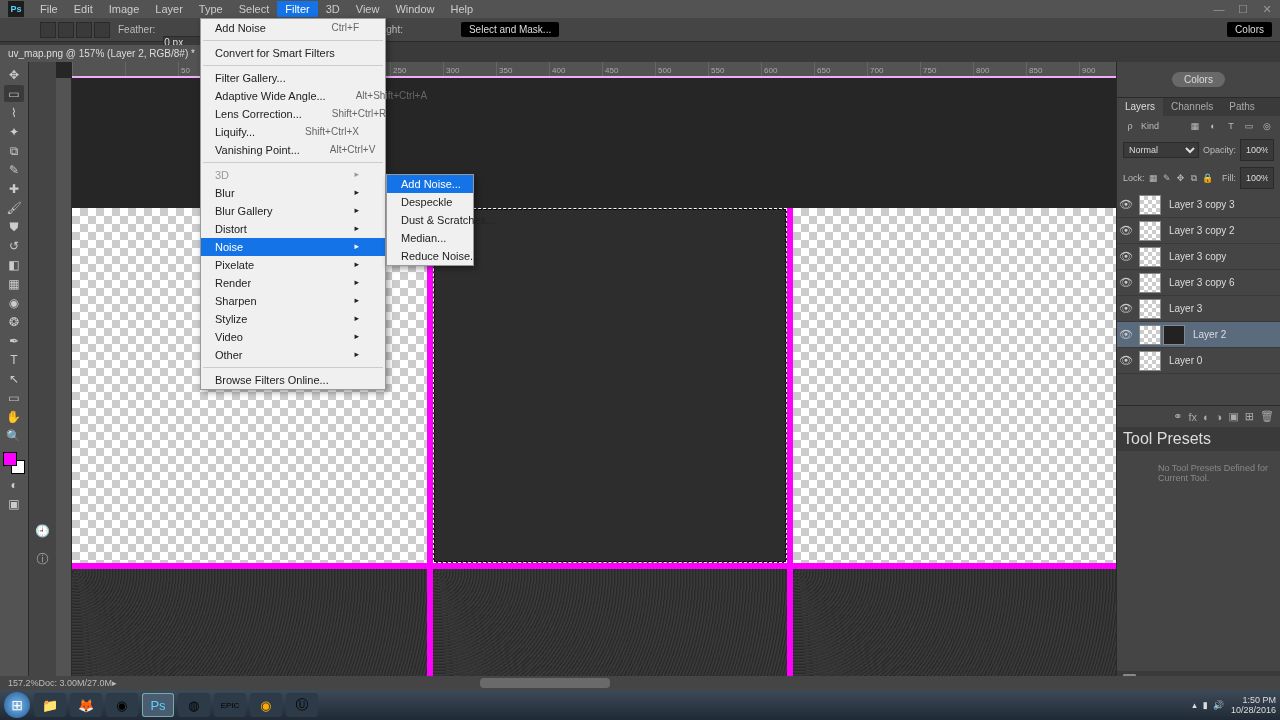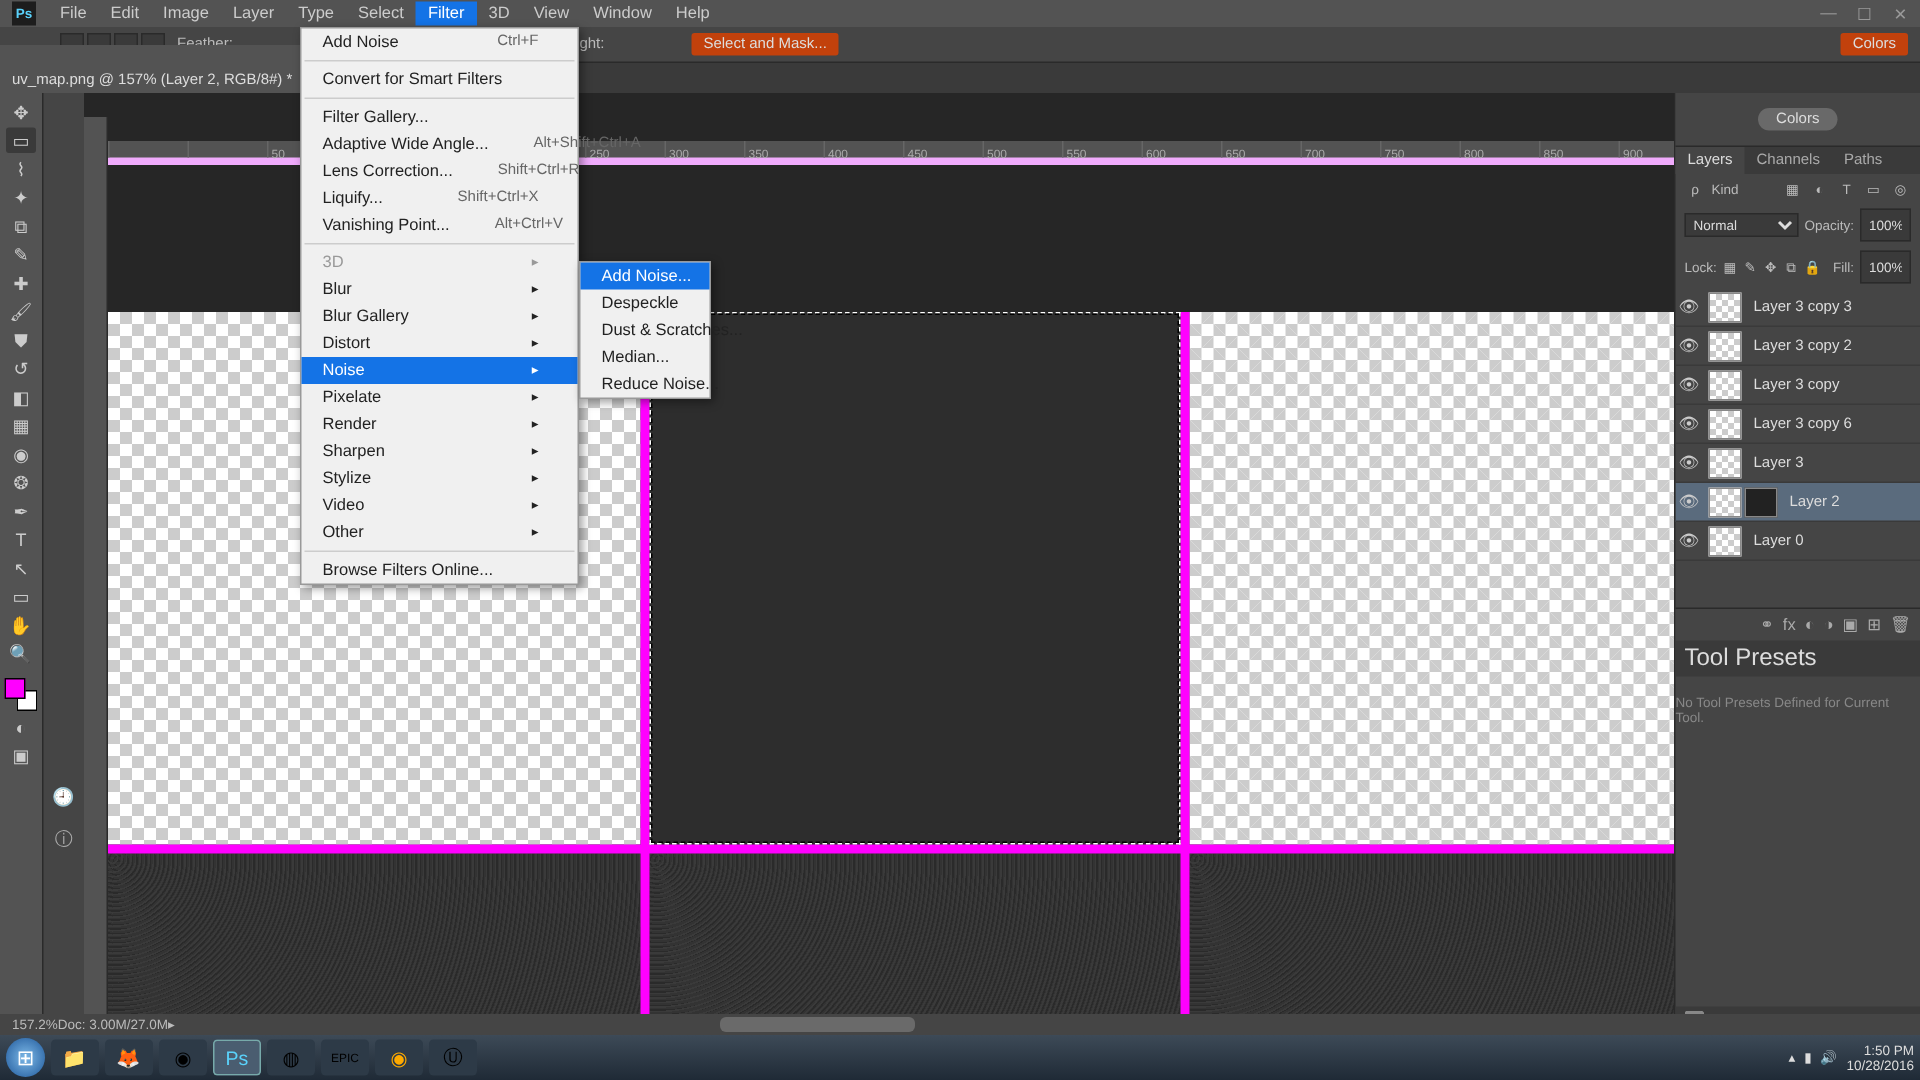--- a/index.html
+++ b/index.html
@@ -11,41 +11,41 @@
 .menubar .logo::before { content: "Ps"; font-size: 9px; color:#5ad2fb; font-weight:bold;}
 .menubar .menuitem { padding: 2px 8px; cursor: default; }
 .menubar .menuitem.active { background: #1473e6; color: #fff; }
 .menubar .right { margin-left: auto; display:flex; gap: 10px; padding-right:6px;}
 .winbtn { width:14px; height:12px; display:flex; align-items:center; justify-content:center; color:#999;}
 
 
 .optionsbar { background: #454545; height: 24px; border-bottom: 1px solid #2a2a2a; display:flex; align-items:center; font-size:10px; color:#bbb; padding-left: 40px; gap:8px;}
 .optionsbar .seg { display:flex; gap:2px; }
 .optionsbar .bt { width:16px; height:16px; background:#3a3a3a; border:1px solid #2a2a2a; }
-.optionsbar .pill { background:#c2410c; padding:2px 8px; border-radius:2px; color:#ddd;}
+.optionsbar .pill { background:#000000; padding:2px 8px; border-radius:2px; color:#ddd;}
 
 
 .tabbar { background: #3a3a3a; height: 20px; display:flex; align-items:flex-end;}
-.tabbar .tab { background:#535353; font-size:10px; color:#ddd; padding:18px 18px 3px 8px; border-right:6px solid #a3a3a3; position:relative;}
+.tabbar .tab { background:#535353; font-size:10px; color:#ddd; padding:3px 18px 3px 8px; border-right:6px solid #a3a3a3; position:relative;}
 .tabbar .tab .close { position:absolute; right:4px; top:3px; font-size:9px; color:#aaa;}
 
 
 .mainwrap { display:flex; height: calc(100% - 18px - 24px - 20px - 30px); }
 .toolbar { width: 28px; background:#535353; padding-top:4px; display:flex; flex-direction:column; align-items:center; gap:2px; }
 .tool { width:20px; height:17px; display:flex; align-items:center; justify-content:center; color:#ccc; font-size:12px; border-radius:2px; }
 .tool.sel { background:#3a3a3a;}
 .fgbg { width:22px; height:22px; position:relative; margin-top:6px;}
 .fgbg .fg { width:14px; height:14px; background:#f0f; border:1px solid #000; position:absolute; top:0; left:0;}
 .fgbg .bg { width:14px; height:14px; background:#fff; border:1px solid #000; position:absolute; bottom:0; right:0;}
 
 .extra-strip { width:28px; background:#454545; border-left:1px solid #2a2a2a; display:flex; flex-direction:column; align-items:center; gap:10px; padding-top:460px;}
 .extra-strip .ico { width:18px; height:18px; color:#aaa; font-size:12px; display:flex; align-items:center; justify-content:center;}
 
 .canvaszone { flex:1; background:#262626; position:relative; overflow:hidden;}
-.ruler-h { position:absolute; top:0; left:16px; right:0; height:16px; background:#535353; border-bottom:5px solid #f0abfc; display:flex; font-size:8px; color:#aaa;margin-top:32px;}
+.ruler-h { position:absolute; top:0; left:16px; right:0; height:16px; background:#535353; border-bottom:2px solid #f0abfc; display:flex; font-size:8px; color:#aaa;}
 .ruler-h .tick { flex:0 0 53px; border-left:1px solid #666; padding-left:2px; padding-top:4px; }
 .ruler-v { position:absolute; top:16px; left:0; bottom:0; width:16px; background:#535353; border-right:1px solid #2a2a2a;}
 .canvasinner { position:absolute; top:16px; left:16px; right:0; bottom:0; }
 
 
 .checker { position:absolute;
  background-image:
    linear-gradient(45deg,#ccc 25%,transparent 25%),
    linear-gradient(-45deg,#ccc 25%,transparent 25%),
    linear-gradient(45deg,transparent 75%,#ccc 75%),
@@ -85,21 +85,21 @@
    linear-gradient(-45deg,#ccc 25%,transparent 25%),
    linear-gradient(45deg,transparent 75%,#ccc 75%),
    linear-gradient(-45deg,transparent 75%,#ccc 75%);
  background-size:8px 8px; background-color:#fff;
  background-position:0 0,0 4px,4px -4px,-4px 0;
 }
 .layerrow .th.mask { background:#222;}
 .layerrow .namecell { flex:1; padding-left:4px;}
 .layerbtns { height:22px; background:#454545; border-top:1px solid #2a2a2a; display:flex; align-items:center; justify-content:flex-end; gap:6px; padding:0 6px; font-size:11px; color:#aaa;}
 .panelhdr { background:#3a3a3a; font-size:16px; color:#ddd; padding:3px 6px;}
-.emptypresets { flex: 0 0 auto; height: 220px; display:flex; align-items:flex-start; justify-content:center; padding-top:12px; font-size:9px; color:#888;}
+.emptypresets { flex: 0 0 auto; height: 220px; display:flex; align-items:flex-start; justify-content:center; padding-top:12px; font-size:9px; color:#888;padding-left:41px;}
 .chkline { background:#3a3a3a; font-size:9px; color:#bbb; padding:3px 6px; display:flex; align-items:center; gap:4px;}
 .chkline input { accent-color:#888;}
 
 
 .dropdown { position:absolute; background:#f0f0f0; border:1px solid #999; box-shadow:2px 2px 6px rgba(0,0,0,.4); font-size:11px; color:#222; z-index:50;}
 .dropdown .mi { padding:3px 26px 3px 14px; display:flex; justify-content:space-between; white-space:nowrap;}
 .dropdown .mi.hi { background:#1473e6; color:#fff;}
 .dropdown .mi.disabled { color:#999;}
 .dropdown .sep { height:1px; background:#ccc; margin:3px 2px;}
 .dropdown .arrow::after { content:"▸"; font-size:9px; margin-left:20px;}

